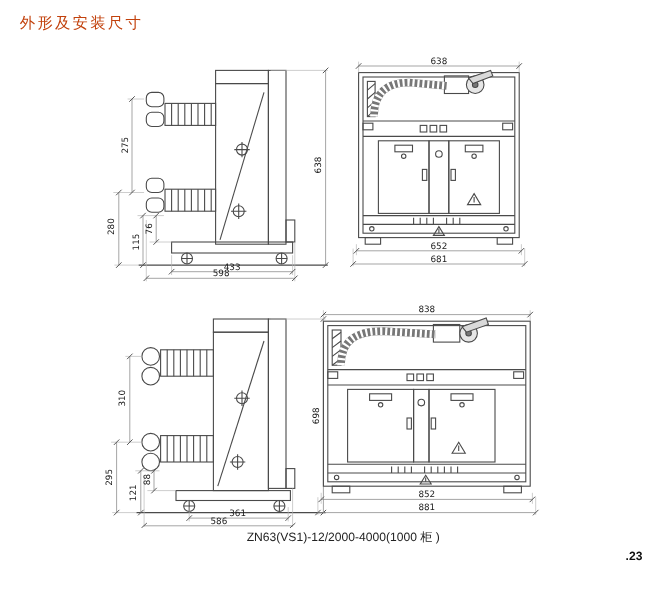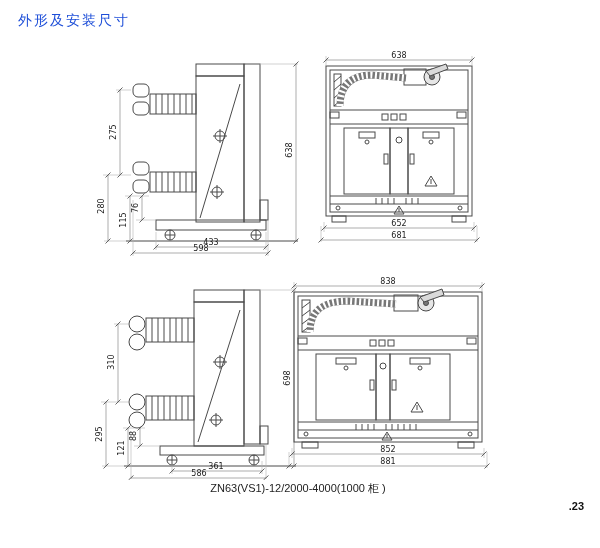--- a/index.html
+++ b/index.html
@@ -1,19 +1,19 @@
 <!DOCTYPE html>
 <html><head>
 <meta charset="utf-8">
 <style>
   html,body{margin:0;padding:0;background:#fff;}
   .page{position:relative;width:600px;height:548px;background:#ffffff;overflow:hidden;
         font-family:"Liberation Sans","DejaVu Sans",sans-serif;}
   .abs{position:absolute;}
-  .title{left:18px;top:12px;font-size:14px;color:#1d4ed8;letter-spacing:2px;}
+  .title{left:18px;top:12px;font-size:14px;color:#c2410c;letter-spacing:2px;}
   .caption{font-size:11px;color:#222;text-align:center;}
   .pagenum{right:16px;top:500px;font-size:11px;font-weight:bold;color:#111;}
   
   .geo{stroke:#4a4a4a;stroke-width:1;fill:none;}
   .dlg{stroke:#8a8a8a;stroke-width:0.7;fill:none;}
   .tk{stroke:#555;stroke-width:0.9;fill:none;}
   .ext{stroke:#b4b4b4;stroke-width:0.6;fill:none;}
   text.dim{font-size:8px;fill:#1c1c1c;stroke:none;font-family:"DejaVu Sans",sans-serif;}
 </style>
 </head>
@@ -223,17 +223,17 @@
       <line x1="8" y1="10" x2="196" y2="10"></line>
       <line x1="6" y1="178" x2="198" y2="178"></line>
       <line x1="3" y1="190" x2="201" y2="190"></line>
     </g>
     <path class="tk" d="M5.5 12.5 L10.5 7.5 M193.5 12.5 L198.5 7.5 M3.5 180.5 L8.5 175.5 M195.5 180.5 L200.5 175.5 M0.5 192.5 L5.5 187.5 M198.5 192.5 L203.5 187.5"></path>
     <text class="dim" x="102" y="8" text-anchor="middle">838</text>
     <text class="dim" x="102" y="176" text-anchor="middle">852</text>
     <text class="dim" x="102" y="188" text-anchor="middle">881</text>
   </svg>
 
-  <div class="abs caption" style="left:178px;top:481px;width:240px">ZN63(VS1)-12/2000-4000(1000 柜 )</div>
+  <div class="abs caption" style="left:192px;top:481px;width:240px">ZN63(VS1)-12/2000-4000(1000 柜 )</div>
 
   <div class="abs pagenum">.23</div>
 
 </div>
 
 </body></html>

